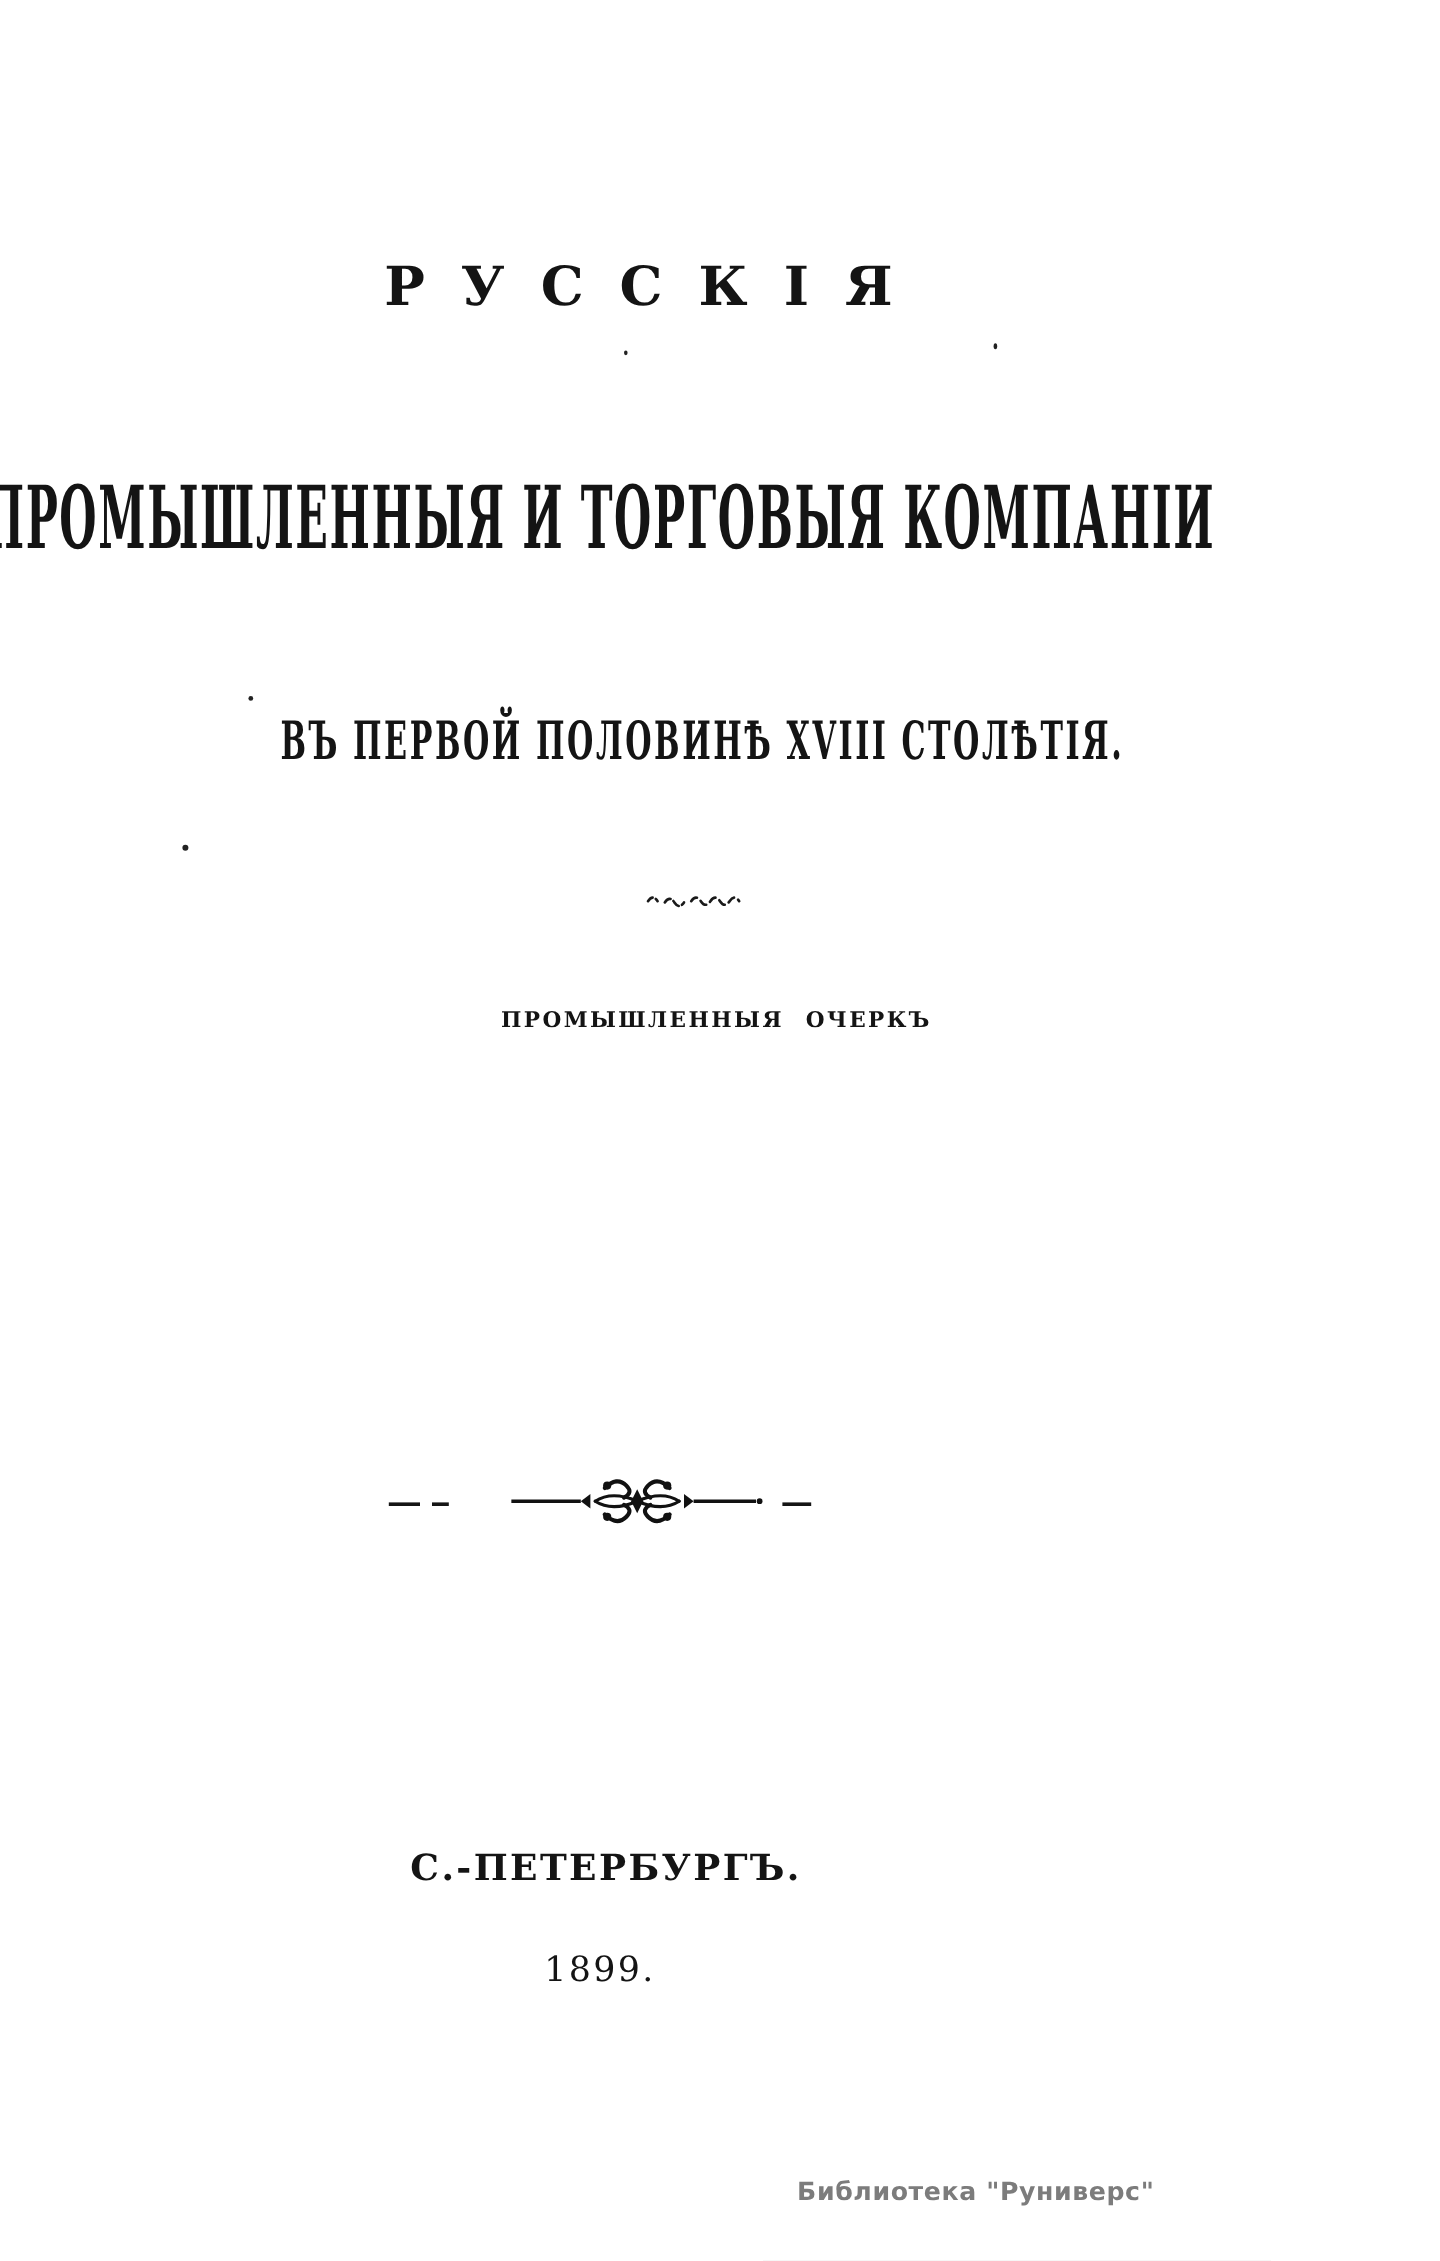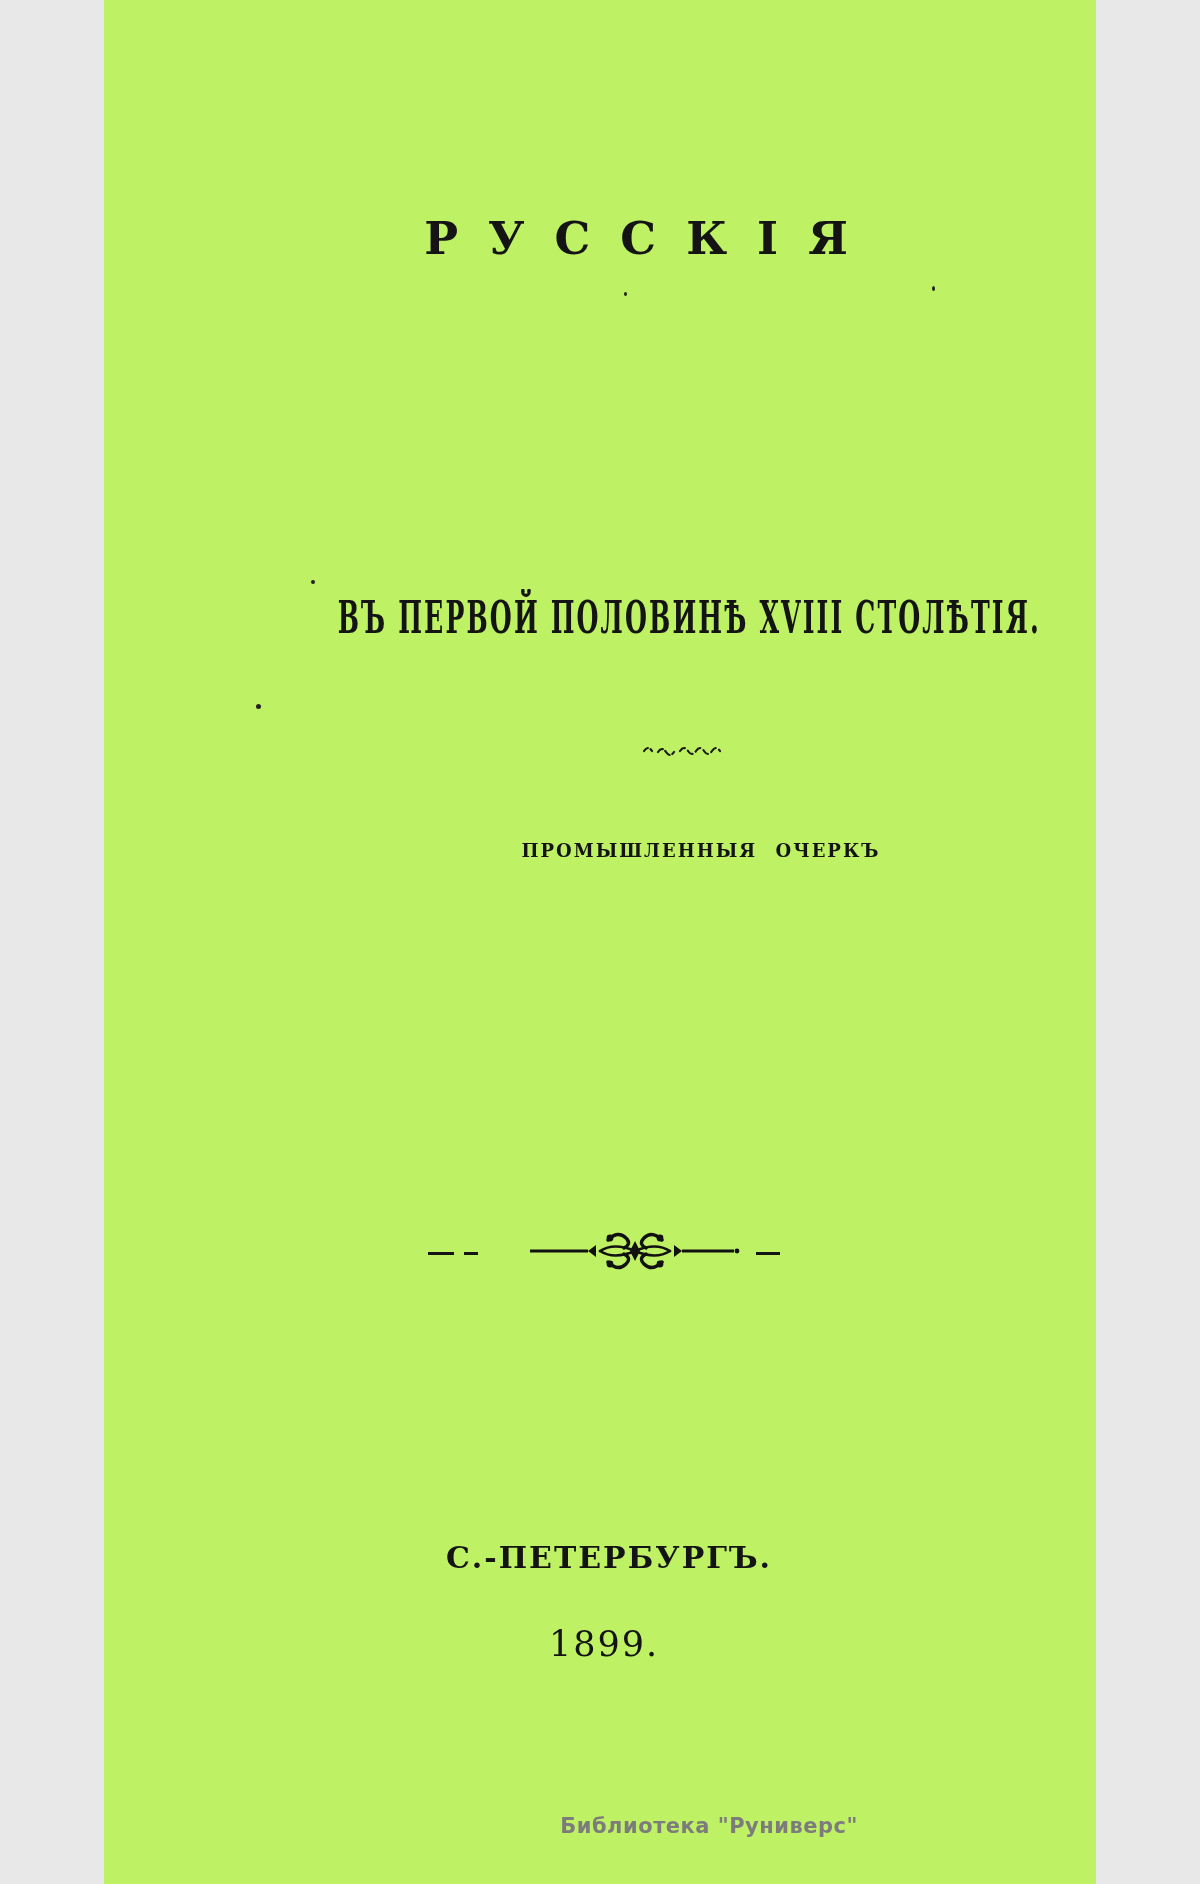--- a/index.html
+++ b/index.html
@@ -1,20 +1,20 @@
 <!DOCTYPE html>
 <html><head>
 <meta charset="utf-8">
 <style>
   html,body{margin:0;padding:0;background:#e8e8e8;}
   .page{
     position:relative;
-    width:992px;height:1884px;
+    width:1200px;height:1884px;
     margin:0 auto;
-    background:#bef264;
+    background:#ffffff;
     font-family:"DejaVu Serif", serif;
     color:#141414;
     overflow:hidden;
   }
   .line{position:absolute;display:flex;justify-content:center;align-items:flex-start;}
 
   .title-top{
     top:212px;left:0;width:1064px;
     font-size:45px;font-weight:bold;
     letter-spacing:30px;text-indent:30px;
@@ -47,40 +47,43 @@
     top:1540px;left:5px;width:1000px;
     font-size:30px;font-weight:bold;letter-spacing:2px;
   }
   .printer{
     top:1586px;left:5px;width:1000px;
     font-size:23px;letter-spacing:1px;
   }
   .printer sup{font-size:13px;line-height:0;}
   .year{
     top:1624px;left:0;width:1000px;
-    font-size:35px;letter-spacing:2px;
+    font-size:29px;letter-spacing:2px;
   }
   .watermark{
     position:absolute;top:1814px;right:238px;
     font-family:"DejaVu Sans", sans-serif;
     font-size:21px;font-weight:bold;color:#7c7c7c;
     letter-spacing:0.5px;
   }
   .speck{position:absolute;background:#222;border-radius:50%;}
   .squiggle{position:absolute;top:742px;left:538px;}
   .dashes{display:flex;align-items:center;gap:10px;}
   .dash{background:#151515;height:3px;display:inline-block;}
 </style>
 </head>
 <body>
 
 <div class="page">
 
   <div class="line title-top">РУССКІЯ</div>
 
+  <div class="line title-main">
+    <span class="stretch">ПРОМЫШЛЕННЫЯ И ТОРГОВЫЯ КОМПАНІИ</span>
+  </div>
 
   <div class="line subtitle">
     <span class="stretch">ВЪ ПЕРВОЙ ПОЛОВИНѢ XVIII СТОЛѢТІЯ.</span>
   </div>
 
   <div class="squiggle">
     <svg width="84" height="14" viewBox="0 0 84 14">
       <path d="M2 8 q4 -6 8 0" stroke="#1a1a1a" stroke-width="2.2" fill="none" stroke-linecap="round" stroke-dasharray="5 3"></path>
       <path d="M16 9 q4 -6 8 0 q4 6 8 0" stroke="#1a1a1a" stroke-width="2.2" fill="none" stroke-linecap="round" stroke-dasharray="6 3"></path>
       <path d="M38 8 q4 -6 8 0 q4 6 8 0 q4 -6 8 0 q4 6 8 0 q4 -6 8 0" stroke="#1a1a1a" stroke-width="2.2" fill="none" stroke-linecap="round" stroke-dasharray="6 4"></path>

